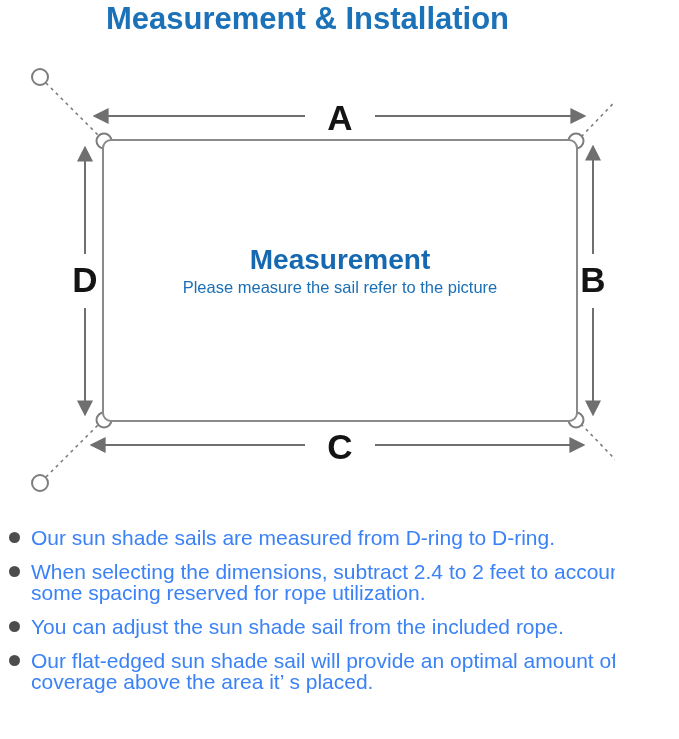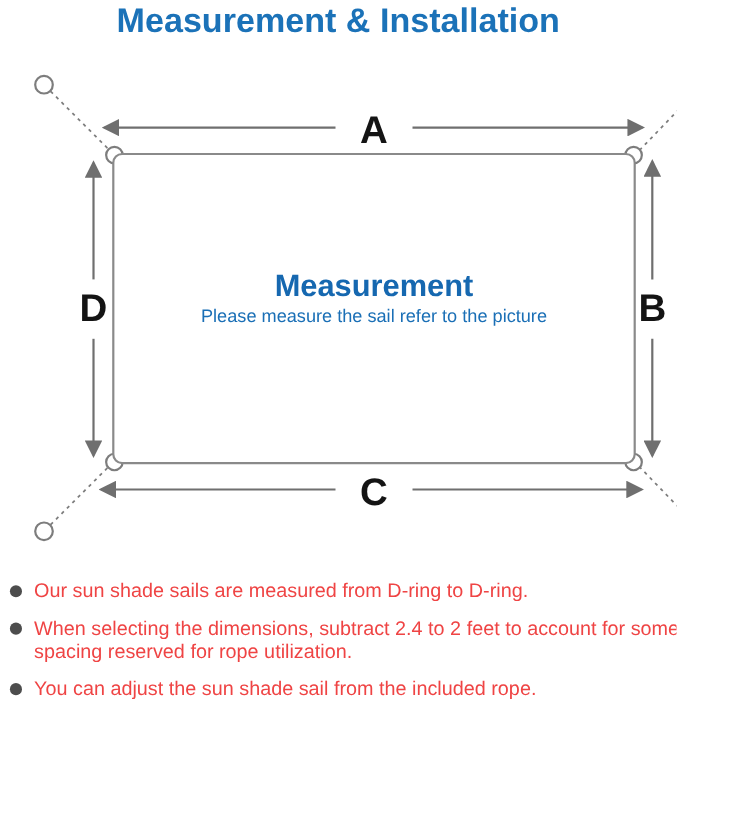--- a/index.html
+++ b/index.html
@@ -23,22 +23,22 @@
   .center-title{font-size:28px;font-weight:bold;fill:#1668b0;}
   .center-sub{font-size:16.5px;fill:#1a6fb6;}
   .notes{
     position:absolute;top:527px;left:9px;width:662px;
     list-style:none;margin:0;padding:0;
   }
   .note-item{
     position:relative;
     padding-left:22px;
     margin-bottom:13px;
-    font-size:18px;line-height:21px;
-    color:#ef4444;
+    font-size:21px;line-height:21px;
+    color:#3b82f6;
   }
   .bullet-dot{
     position:absolute;left:0;top:5px;
     width:11px;height:11px;border-radius:50%;
     background:#4d4d4d;
   }
 </style>
 </head>
 <body>
 
@@ -96,15 +96,19 @@
       <span>Our sun shade sails are measured from D-ring to D-ring.</span>
     </li>
     <li class="note-item">
       <span class="bullet-dot"></span>
       <span>When selecting the dimensions, subtract 2.4 to 2 feet to account for some spacing reserved for rope utilization.</span>
     </li>
     <li class="note-item">
       <span class="bullet-dot"></span>
       <span>You can adjust the sun shade sail from the included rope.</span>
     </li>
+    <li class="note-item">
+      <span class="bullet-dot"></span>
+      <span>Our flat-edged sun shade sail will provide an optimal amount of coverage above the area it’ s placed.</span>
+    </li>
   </ul>
 
 </div>
 
 </body></html>

